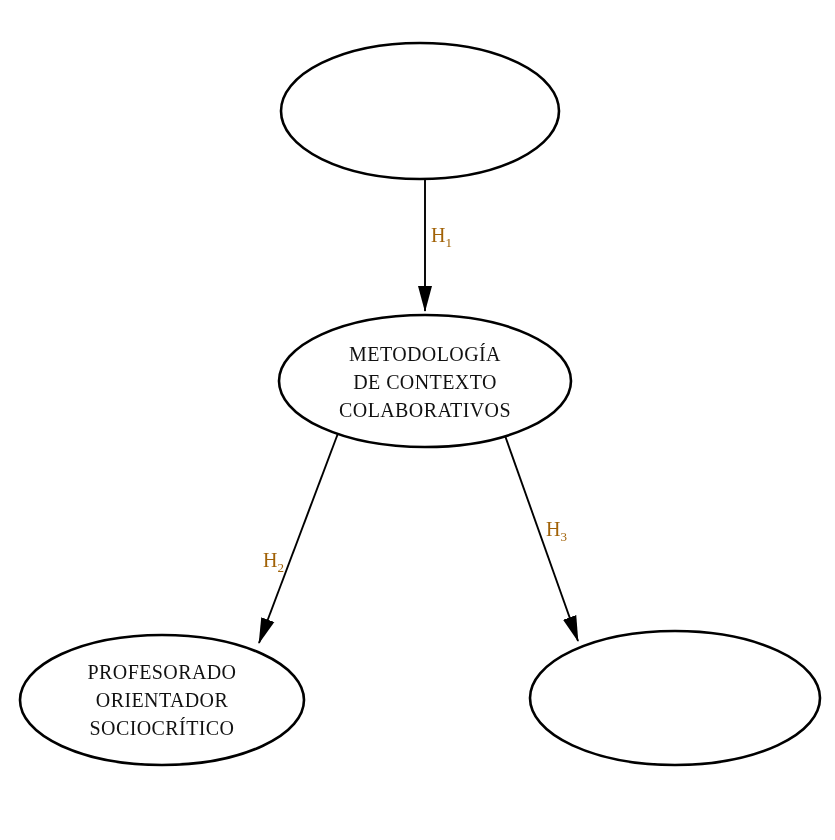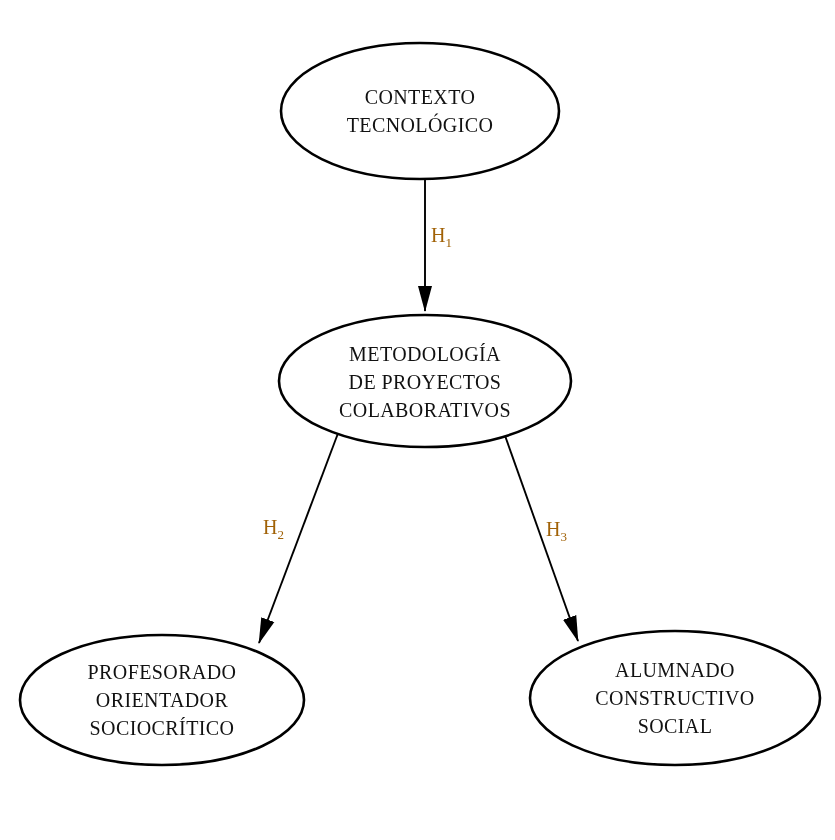--- a/index.html
+++ b/index.html
@@ -61,34 +61,29 @@
     <line x1="425" y1="172" x2="425" y2="311" stroke="#000000" stroke-width="1.9" marker-end="url(#arrowhead)"></line>
     <line x1="340" y1="428" x2="259" y2="643" stroke="#000000" stroke-width="1.9" marker-end="url(#arrowhead)"></line>
     <line x1="503" y1="430" x2="578" y2="641" stroke="#000000" stroke-width="1.9" marker-end="url(#arrowhead)"></line>
 
     <ellipse cx="420" cy="111" rx="139" ry="68" fill="#ffffff" stroke="#000000" stroke-width="2.6"></ellipse>
     <ellipse cx="425" cy="381" rx="146" ry="66" fill="#ffffff" stroke="#000000" stroke-width="2.6"></ellipse>
     <ellipse cx="162" cy="700" rx="142" ry="65" fill="#ffffff" stroke="#000000" stroke-width="2.6"></ellipse>
     <ellipse cx="675" cy="698" rx="145" ry="67" fill="#ffffff" stroke="#000000" stroke-width="2.6"></ellipse>
   </svg>
 
-  <div class="node-label" style="left:420px; top:83px;">CONTEXTO
-TECNOLÓGICO</div>
 
   <div class="node-label" style="left:425px; top:340px;">METODOLOGÍA
-DE PROYECTOS
+DE CONTEXTO
 COLABORATIVOS</div>
 
   <div class="node-label" style="left:162px; top:658px;">PROFESORADO
 ORIENTADOR
 SOCIOCRÍTICO</div>
 
-  <div class="node-label" style="left:675px; top:656px;">ALUMNADO
-CONSTRUCTIVO
-SOCIAL</div>
 
   <div class="edge-label" style="left:431px; top:224px;"><span>H</span><sub>1</sub></div>
 
-  <div class="edge-label" style="left:263px; top:516px;"><span>H</span><sub>2</sub></div>
+  <div class="edge-label" style="left:263px; top:549px;"><span>H</span><sub>2</sub></div>
 
   <div class="edge-label" style="left:546px; top:518px;text-align:right;"><span>H</span><sub>3</sub></div>
 
 </div>
 
 </body></html>

